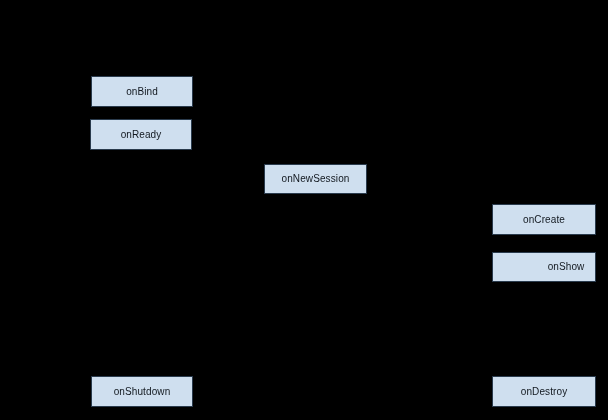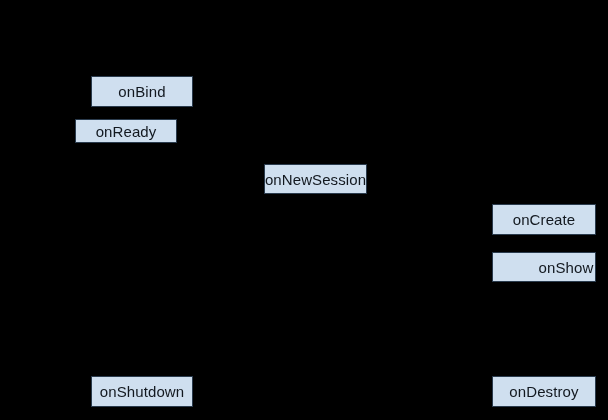--- a/index.html
+++ b/index.html
@@ -17,38 +17,38 @@
   }
   .node {
     position: absolute;
     box-sizing: border-box;
     background: #cfdfef;
     border: 1px solid #2a3b4d;
     display: flex;
     align-items: center;
     justify-content: center;
     color: #12181f;
-    font-size: 15px;
+    font-size: 10px;
     font-weight: 400;
     letter-spacing: 0.1px;
     line-height: 1;
     white-space: nowrap;
     user-select: none;
   }
 </style>
 </head>
 <body>
 
 <div id="canvas">
 
   <div class="node" style="left:91px;  top:76px;  width:102px; height:31px;">
     <span>onBind</span>
   </div>
 
-  <div class="node" style="left:75px;  top:119px; width:102px; height:24px;">
+  <div class="node" style="left:90px;  top:119px; width:102px; height:31px;">
     <span>onReady</span>
   </div>
 
   <div class="node" style="left:264px; top:164px; width:103px; height:30px;">
     <span>onNewSession</span>
   </div>
 
   <div class="node" style="left:492px; top:204px; width:104px; height:31px;align-items:center;">
     <span>onCreate</span>
   </div>

